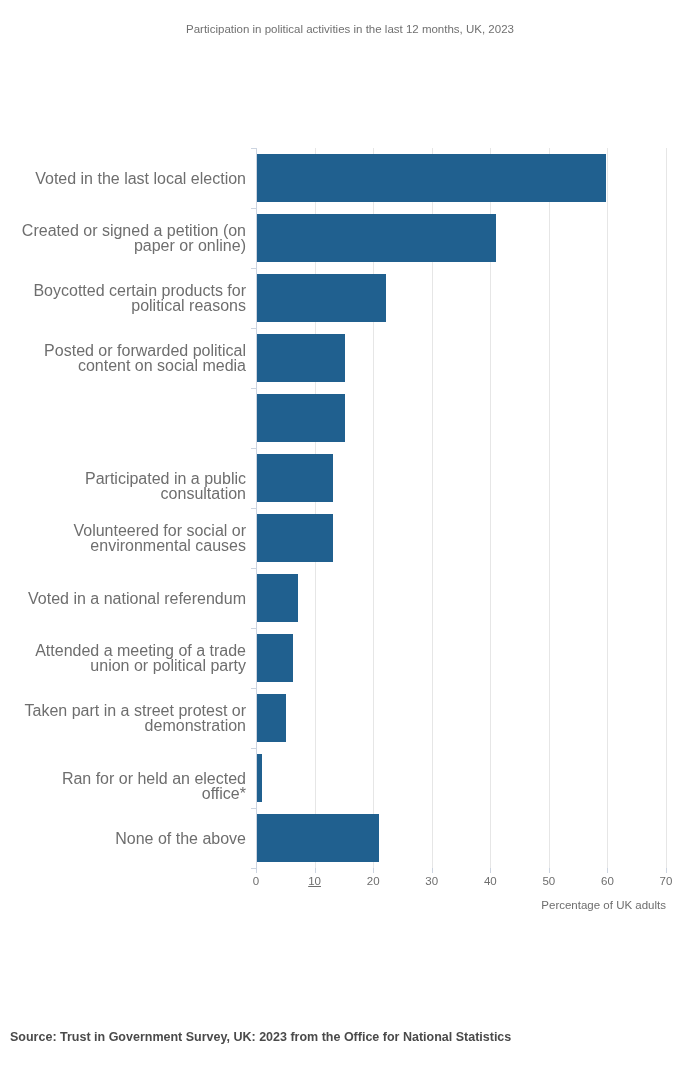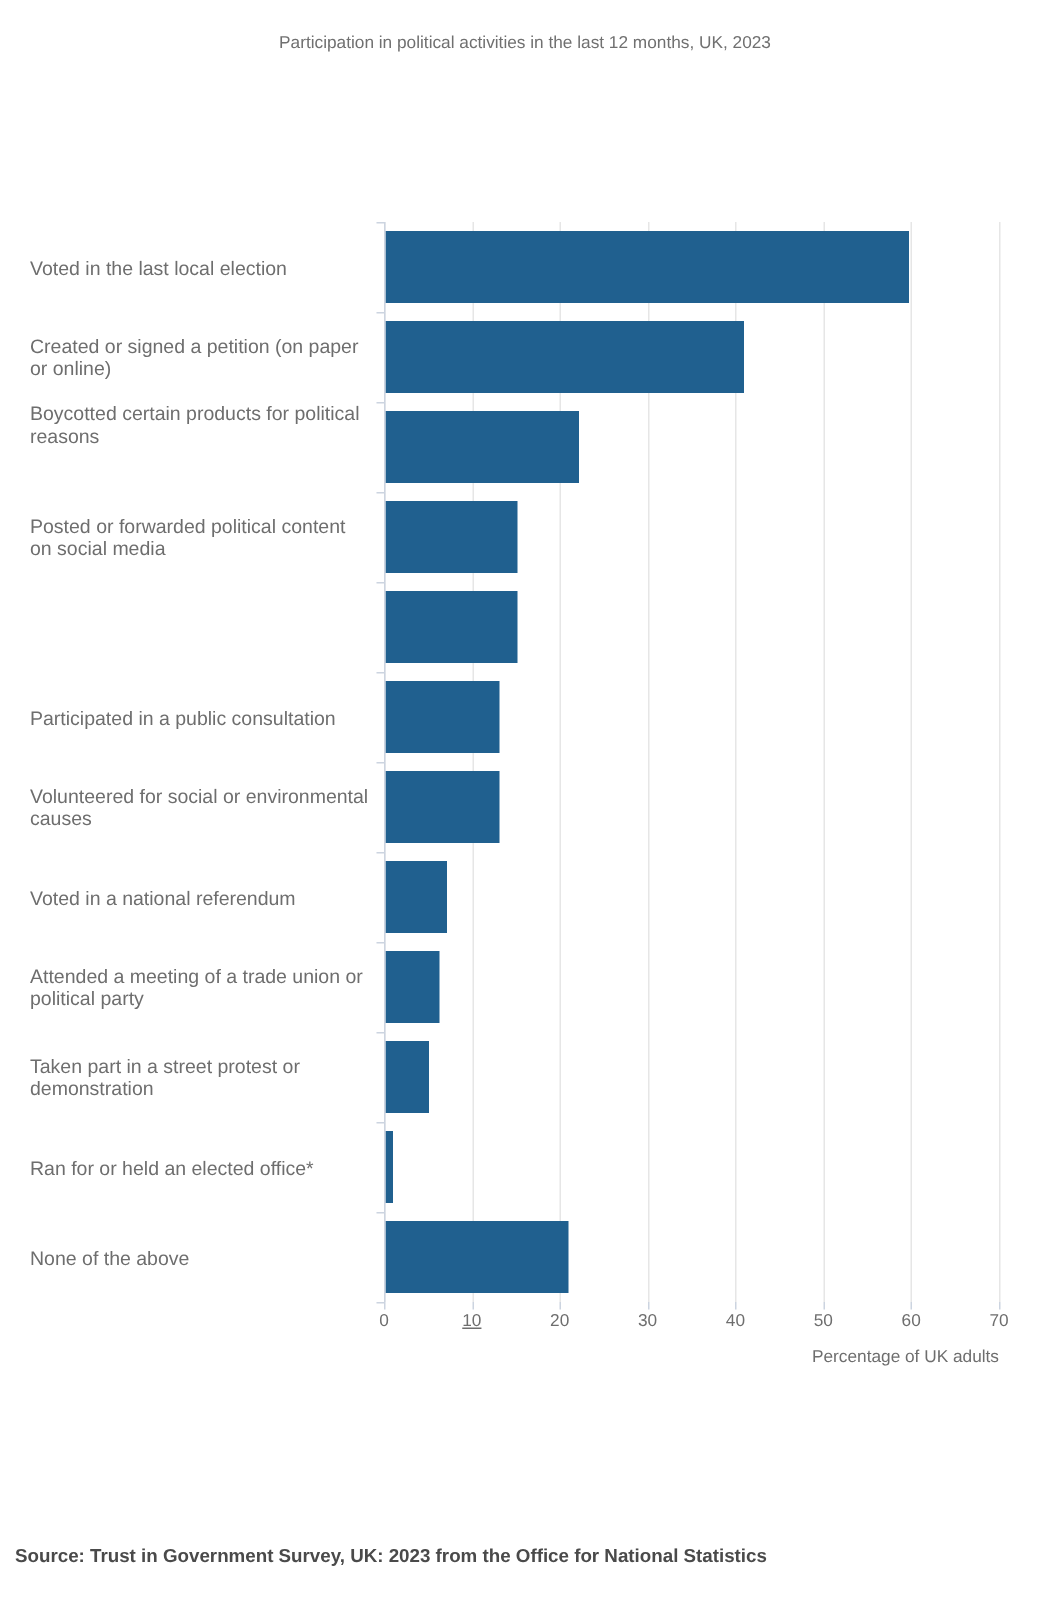--- a/index.html
+++ b/index.html
@@ -79,21 +79,22 @@
     position: absolute;
     height: 48px;
     background: #20608f;
   }
 
   
   .ylabel {
     position: absolute;
     right: 0;
     width: 226px;
-    font-size: 13px;
+    text-align: right;
+    font-size: 16px;
     line-height: 15px;
     color: #6e6e6e;
   }
   .ylabels {
     position: absolute;
     left: 0;
     top: 148px;
     width: 246px;
     height: 720px;
   }
@@ -145,21 +146,21 @@
 </head>
 <body>
 
 <div class="header">
   <div class="chart-subtitle">Participation in political activities in the last 12 months, UK, 2023</div>
 </div>
 
 <div class="ylabels">
     <div class="ylabel" style="top: 22.5px;">Voted in the last local election</div>
     <div class="ylabel" style="top: 75px;">Created or signed a petition (on paper or online)</div>
-    <div class="ylabel" style="top: 120px;">Boycotted certain products for political reasons</div>
+    <div class="ylabel" style="top: 135px;">Boycotted certain products for political reasons</div>
     <div class="ylabel" style="top: 195px;">Posted or forwarded political content on social media</div>
     <div class="ylabel" style="top: 322.5px;">Participated in a public consultation</div>
     <div class="ylabel" style="top: 375px;">Volunteered for social or environmental causes</div>
     <div class="ylabel" style="top: 442.5px;">Voted in a national referendum</div>
     <div class="ylabel" style="top: 495px;">Attended a meeting of a trade union or political party</div>
     <div class="ylabel" style="top: 555px;">Taken part in a street protest or demonstration</div>
     <div class="ylabel" style="top: 622.5px;">Ran for or held an elected office*</div>
     <div class="ylabel" style="top: 682.5px;">None of the above</div>
   </div>
 

